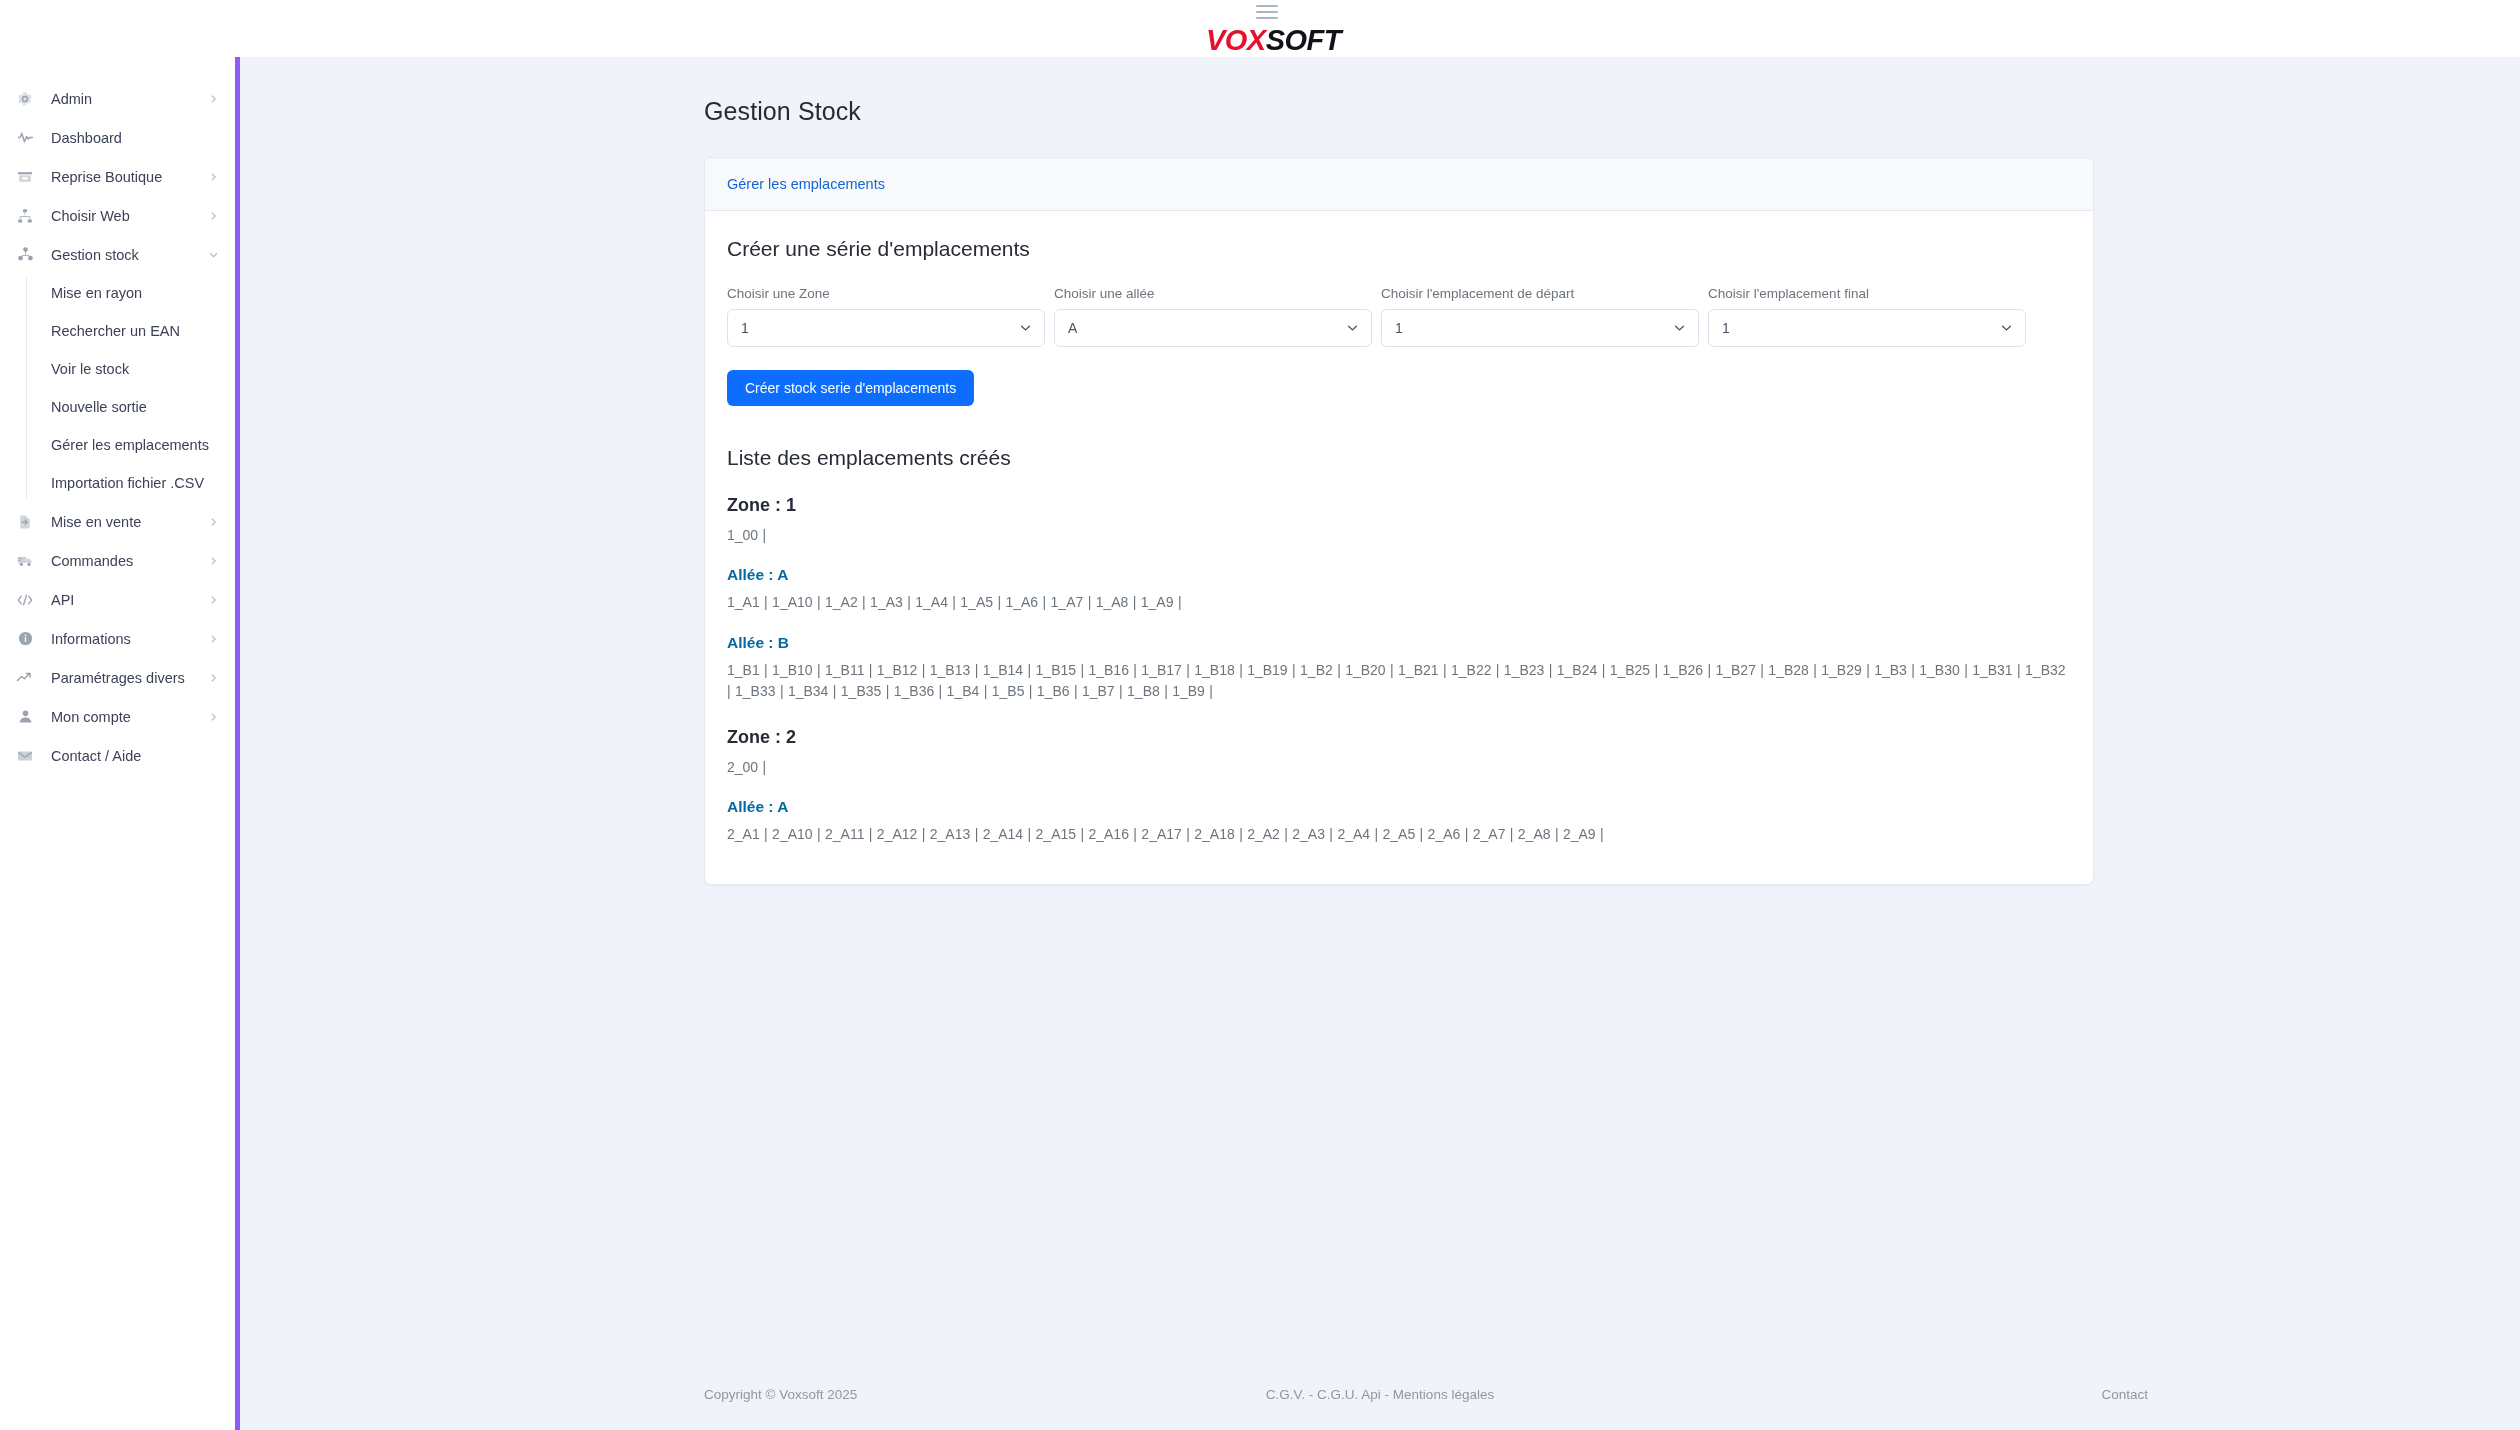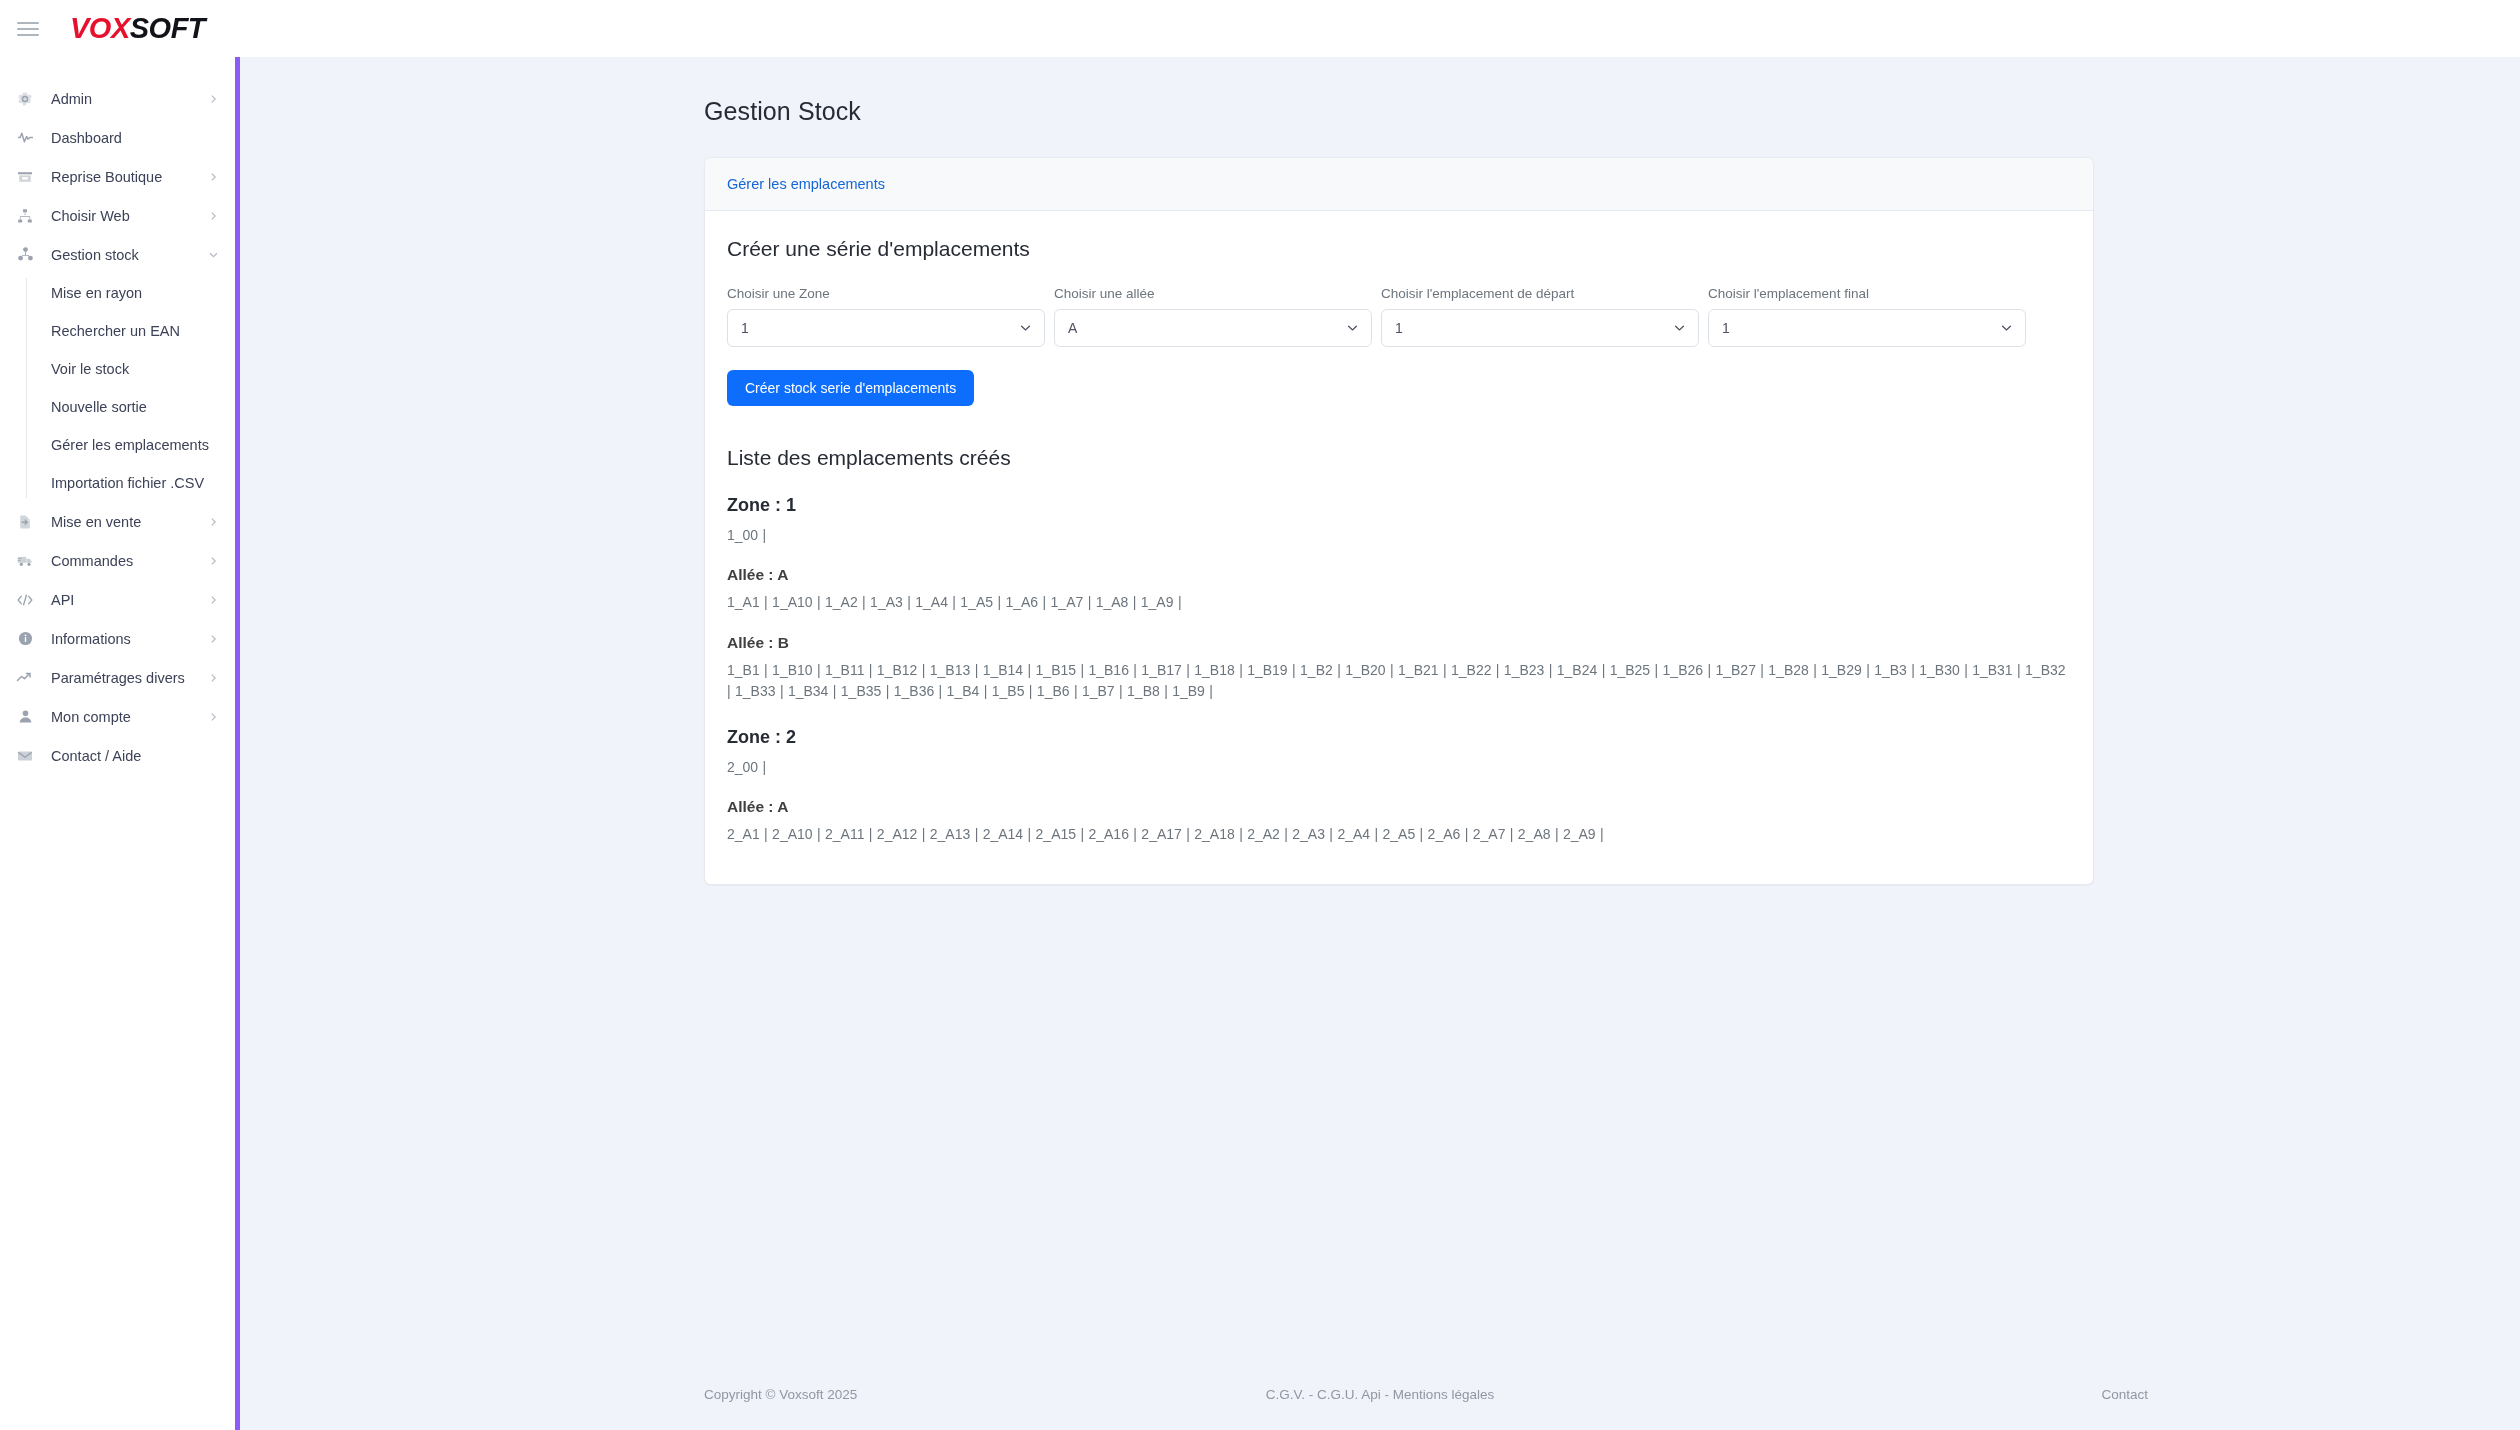--- a/index.html
+++ b/index.html
@@ -10,20 +10,21 @@
     overflow: hidden;
   }
 
   
   .topbar {
     position: absolute; top: 0; left: 0;
     width: 2520px; height: 57px;
     background: #ffffff;
     display: flex; align-items: center;
     z-index: 20;
+    flex-direction: column;
   }
   .hamburger {
     width: 26px; height: 26px;
     margin-left: 17px;
     display: flex; flex-direction: column;
     justify-content: center; align-items: flex-start;
     gap: 4px; cursor: pointer;
   }
   .hamburger span {
     display: block; width: 22px; height: 2px;
@@ -173,21 +174,21 @@
     font-size: 21px; font-weight: 400; color: #262b35;
     margin: 40px 0 0 0;
   }
 
   .zone-block { margin-top: 25px; }
   .zone-heading {
     font-size: 18px; font-weight: bold; color: #262b35;
     margin-bottom: 9px;
   }
   .allee-heading {
-    font-size: 15.5px; font-weight: bold; color: #404040;
+    font-size: 15.5px; font-weight: bold; color: #0369a1;
     margin: 20px 0 8px 0;
   }
   .emp-line {
     font-size: 14px; color: #6c757d;
     line-height: 1.52;
     word-spacing: 0.5px;
   }
 
   
   .footer {

